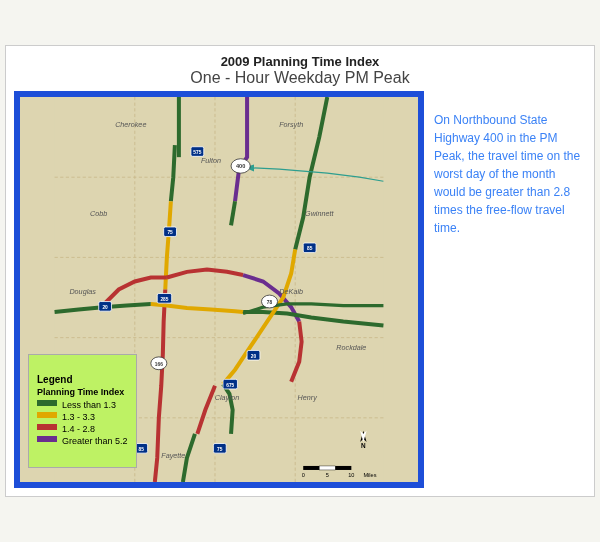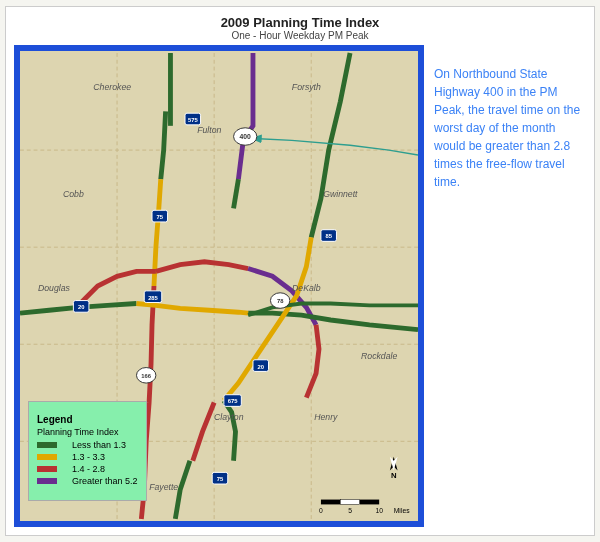--- a/index.html
+++ b/index.html
@@ -8,38 +8,38 @@
       height: 542px;
       background: #f5f5f0;
       font-family: Arial, sans-serif;
       display: flex;
       align-items: center;
       justify-content: center;
       overflow: hidden;
     }
     .container {
       width: 590px;
-      height: 530px;
+      height: 452px;
       background: white;
       border: 1px solid #ccc;
       display: flex;
       flex-direction: column;
       padding: 8px;
     }
     .title-area {
       text-align: center;
       margin-bottom: 4px;
     }
     .title-area h1 {
       font-size: 13px;
       font-weight: bold;
       color: #222;
     }
     .title-area p {
-      font-size: 10px;
+      font-size: 16px;
       color: #444;
     }
     .main-content {
       display: flex;
       flex: 1;
       gap: 0;
     }
     .map-area {
       position: relative;
       width: 410px;
@@ -56,41 +56,40 @@
     }
     
     .map-svg {
       position: absolute;
       inset: 0;
       width: 100%;
       height: 100%;
     }
     .legend {
       position: absolute;
-      bottom: 20px;
+      bottom: 14px;
       left: 8px;
-      background: #86efac;
+      background: #bef264;
       border: 1px solid #aaa;
-      padding: 12px 8px;
+      padding: 19px 8px;
       font-size: 9px;
     }
     .legend h3 {
       font-size: 10px;
       font-weight: bold;
       margin-bottom: 2px;
     }
     .legend h4 {
       font-size: 9px;
-      font-weight: normal;
+      font-weight: bold;
       margin-bottom: 3px;
     }
     .legend-item {
       display: flex;
-      align-items: center;
-      gap: 15px;
+      gap: 5px;
       margin-bottom: 2px;
       font-size: 9px;
     }
     .legend-color {
       width: 20px;
       height: 6px;
       display: inline-block;
     }
     .annotation {
       width: 170px;

